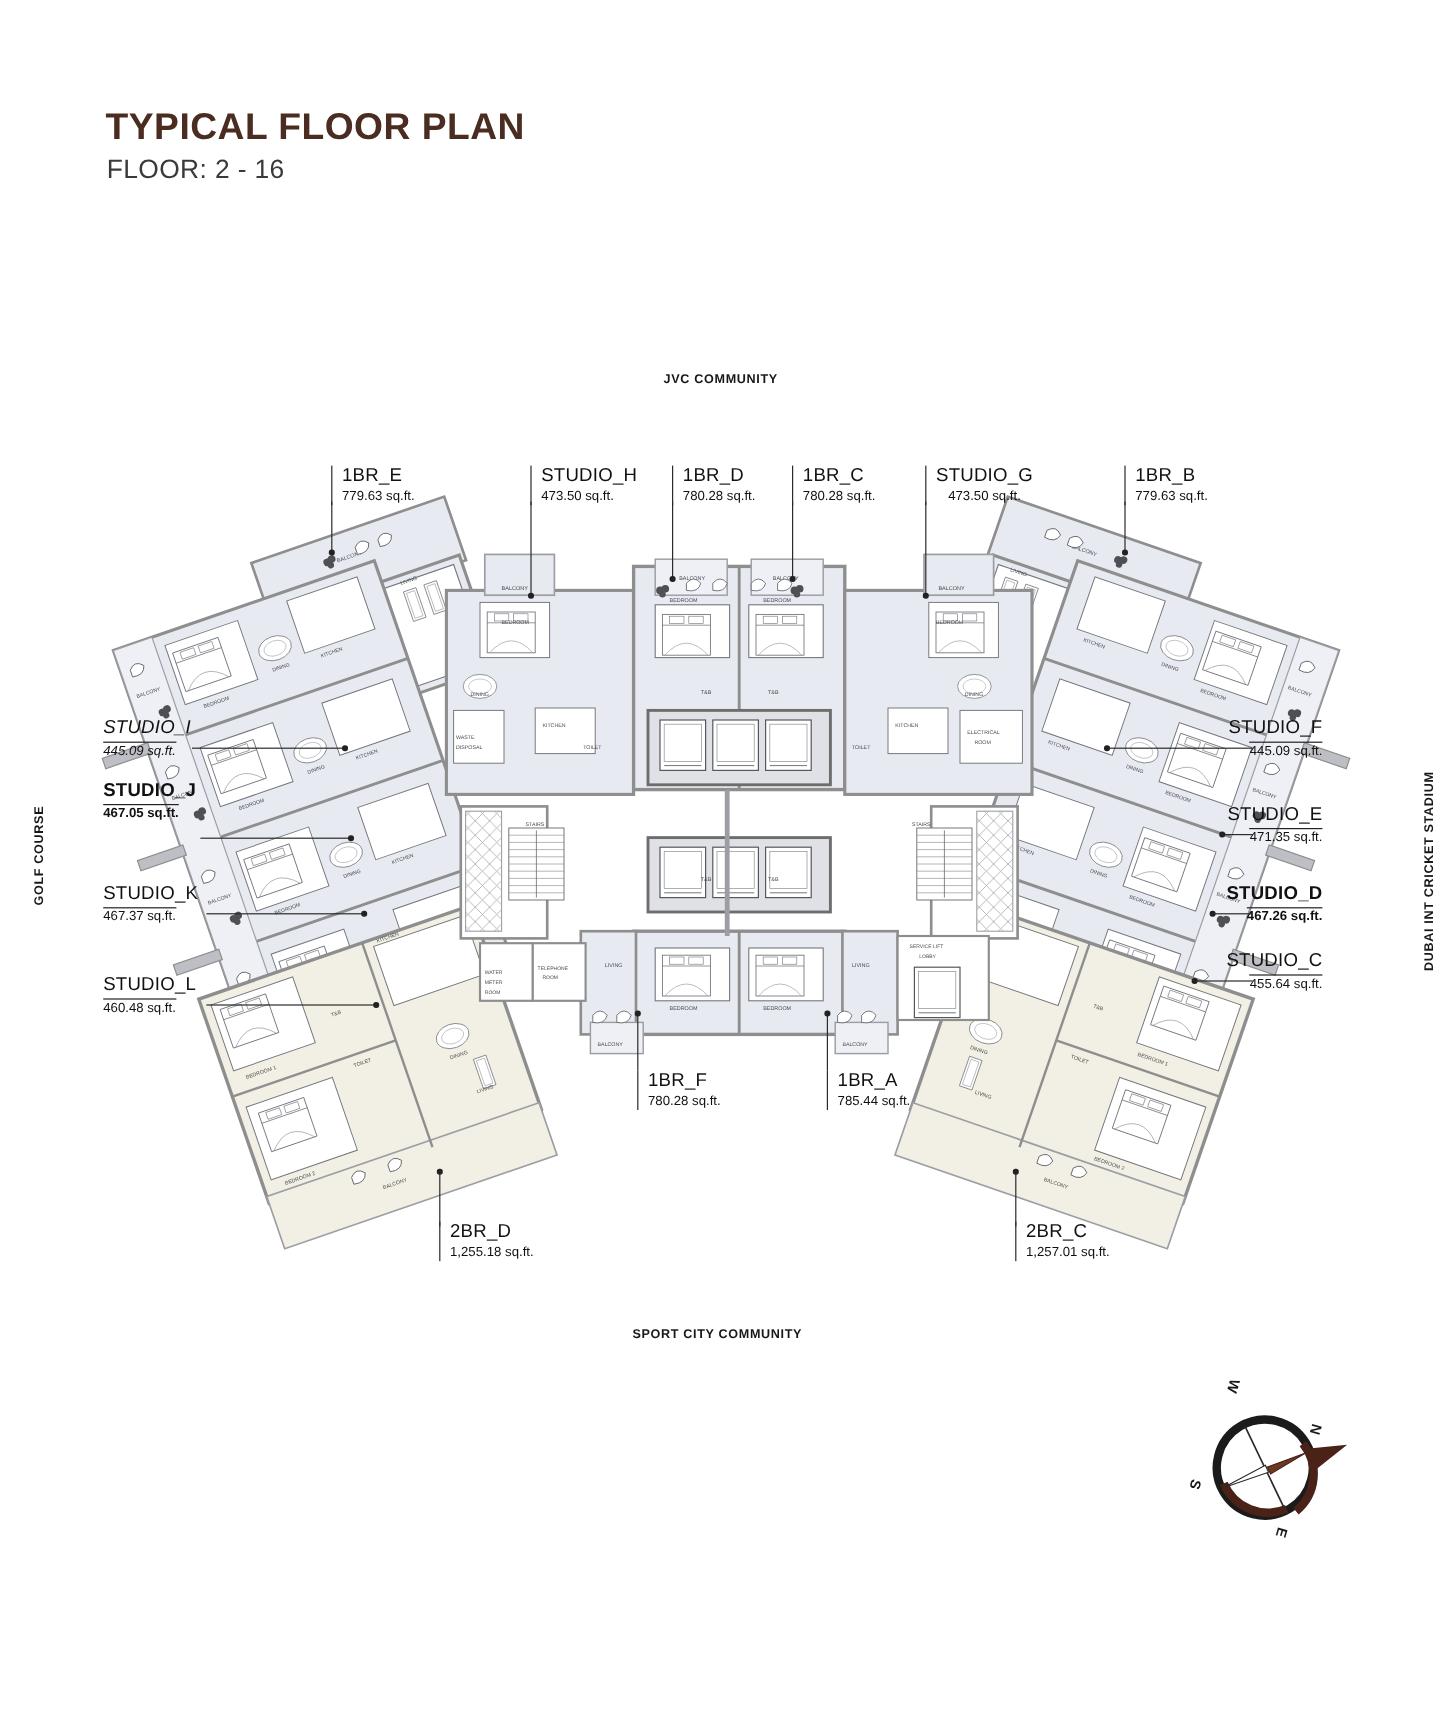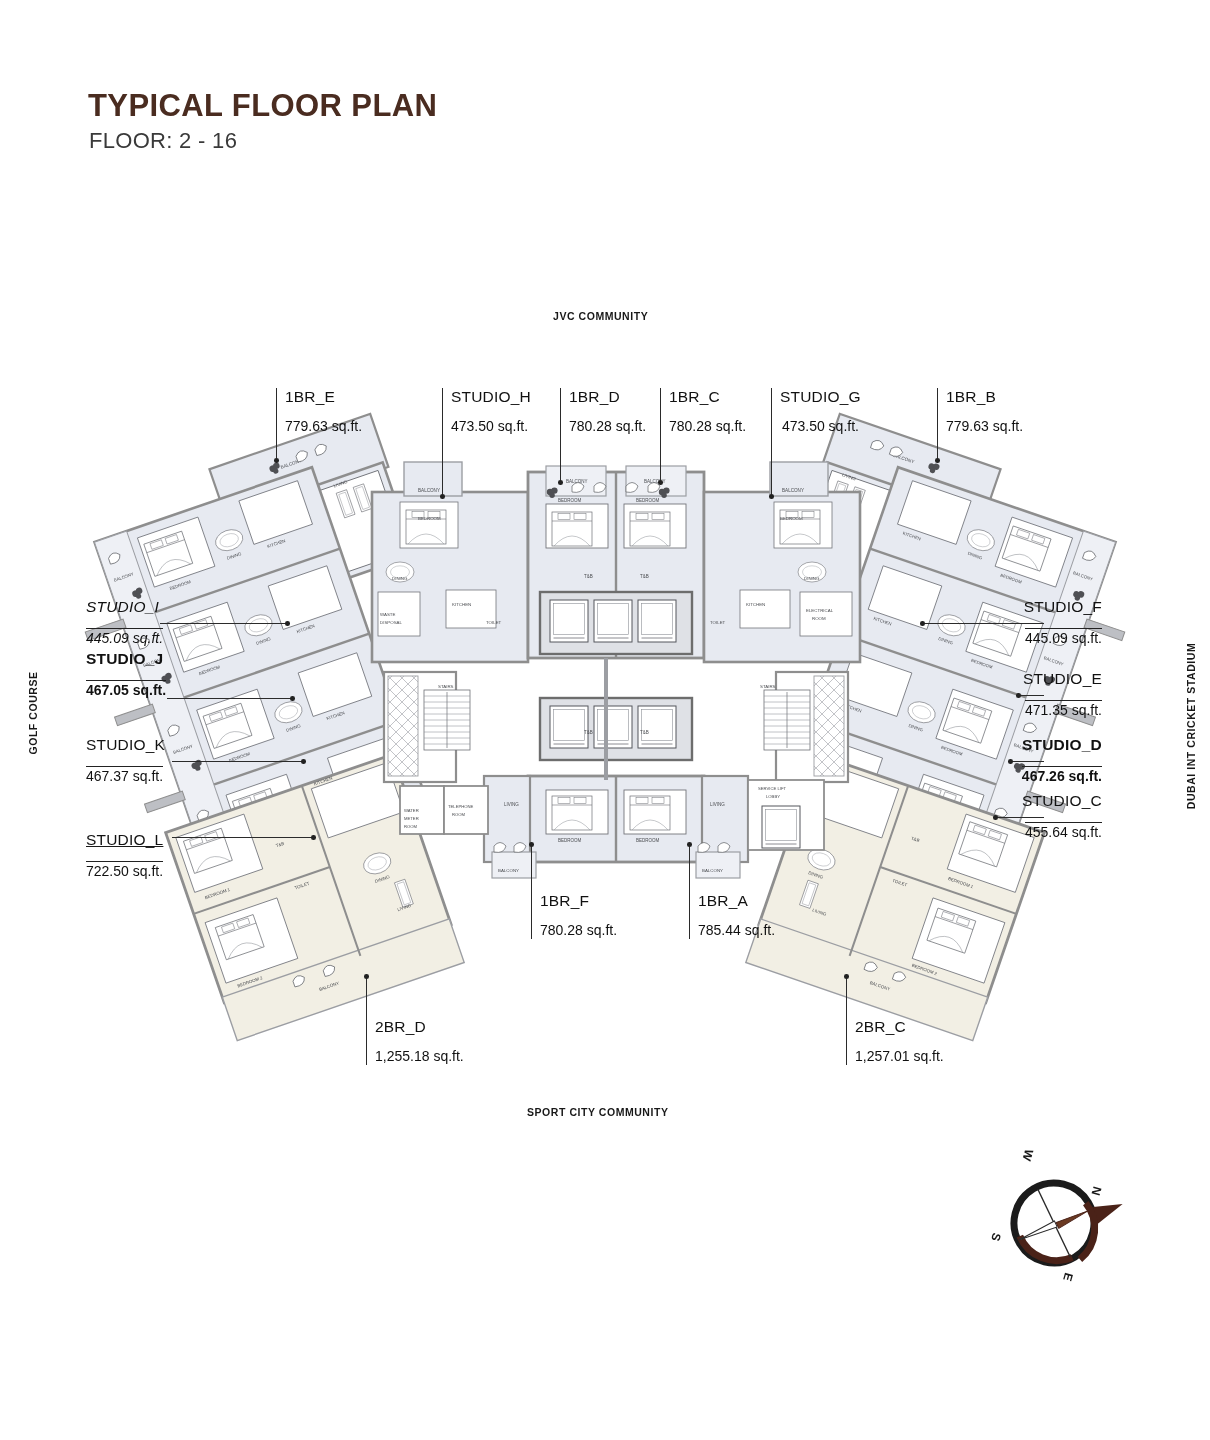--- a/index.html
+++ b/index.html
@@ -27,21 +27,21 @@
     white-space:nowrap;
   }
   #ctx-top{left:553px;top:310px;}
   #ctx-bottom{left:527px;top:1106px;}
   #ctx-left{left:-9px;top:707px;transform:rotate(-90deg);transform-origin:center center;}
   #ctx-right{left:1108px;top:720px;transform:rotate(-90deg);transform-origin:center center;}
 
   
   .callout{white-space:nowrap;}
   .callout .name{font-size:15.5px;letter-spacing:.2px;color:#111;line-height:1.15;}
-  .callout .area{font-size:14px;color:#111;line-height:1.2;margin-top:12px;}
+  .callout .area{font-size:11px;color:#111;line-height:1.2;margin-top:2px;}
 
   
   .callout.barleft{padding-left:8px;border-left:1.3px solid #2a2a2a;}
   
   .callout.plainL .name{font-size:15.5px;}
   .callout.plainL .area{border-top:1.1px solid #222;display:inline-block;padding-top:1px;}
   
   .callout.plainR{text-align:right;}
   .callout.plainR .area{border-top:1.1px solid #222;display:inline-block;padding-top:1px;}
 
@@ -540,23 +540,23 @@
 <div class="abs lead h" style="left:167px;top:698px;width:125px;"></div>
 <div class="dot" style="left:290px;top:696px;"></div>
 
 <div class="abs callout plainL" style="left:86px;top:736px;">
   <div class="name">STUDIO_K</div>
   <div class="area">467.37 sq.ft.</div>
 </div>
 <div class="abs lead h" style="left:172px;top:761px;width:131px;"></div>
 <div class="dot" style="left:301px;top:759px;"></div>
 
-<div class="abs callout plainL" style="left:86px;top:831px;text-decoration:underline;">
+<div class="abs callout plainL" style="left:86px;top:812px;">
   <div class="name">STUDIO_L</div>
-  <div class="area">722.50 sq.ft.</div>
+  <div class="area">460.48 sq.ft.</div>
 </div>
 <div class="abs lead h" style="left:172px;top:837px;width:141px;"></div>
 <div class="dot" style="left:311px;top:835px;"></div>
 
 <div class="abs callout plainR" style="right:108px;top:598px;">
   <div class="name">STUDIO_F</div>
   <div class="area">445.09 sq.ft.</div>
 </div>
 <div class="abs lead h" style="left:922px;top:623px;width:122px;"></div>
 <div class="dot" style="left:920px;top:621px;"></div>

